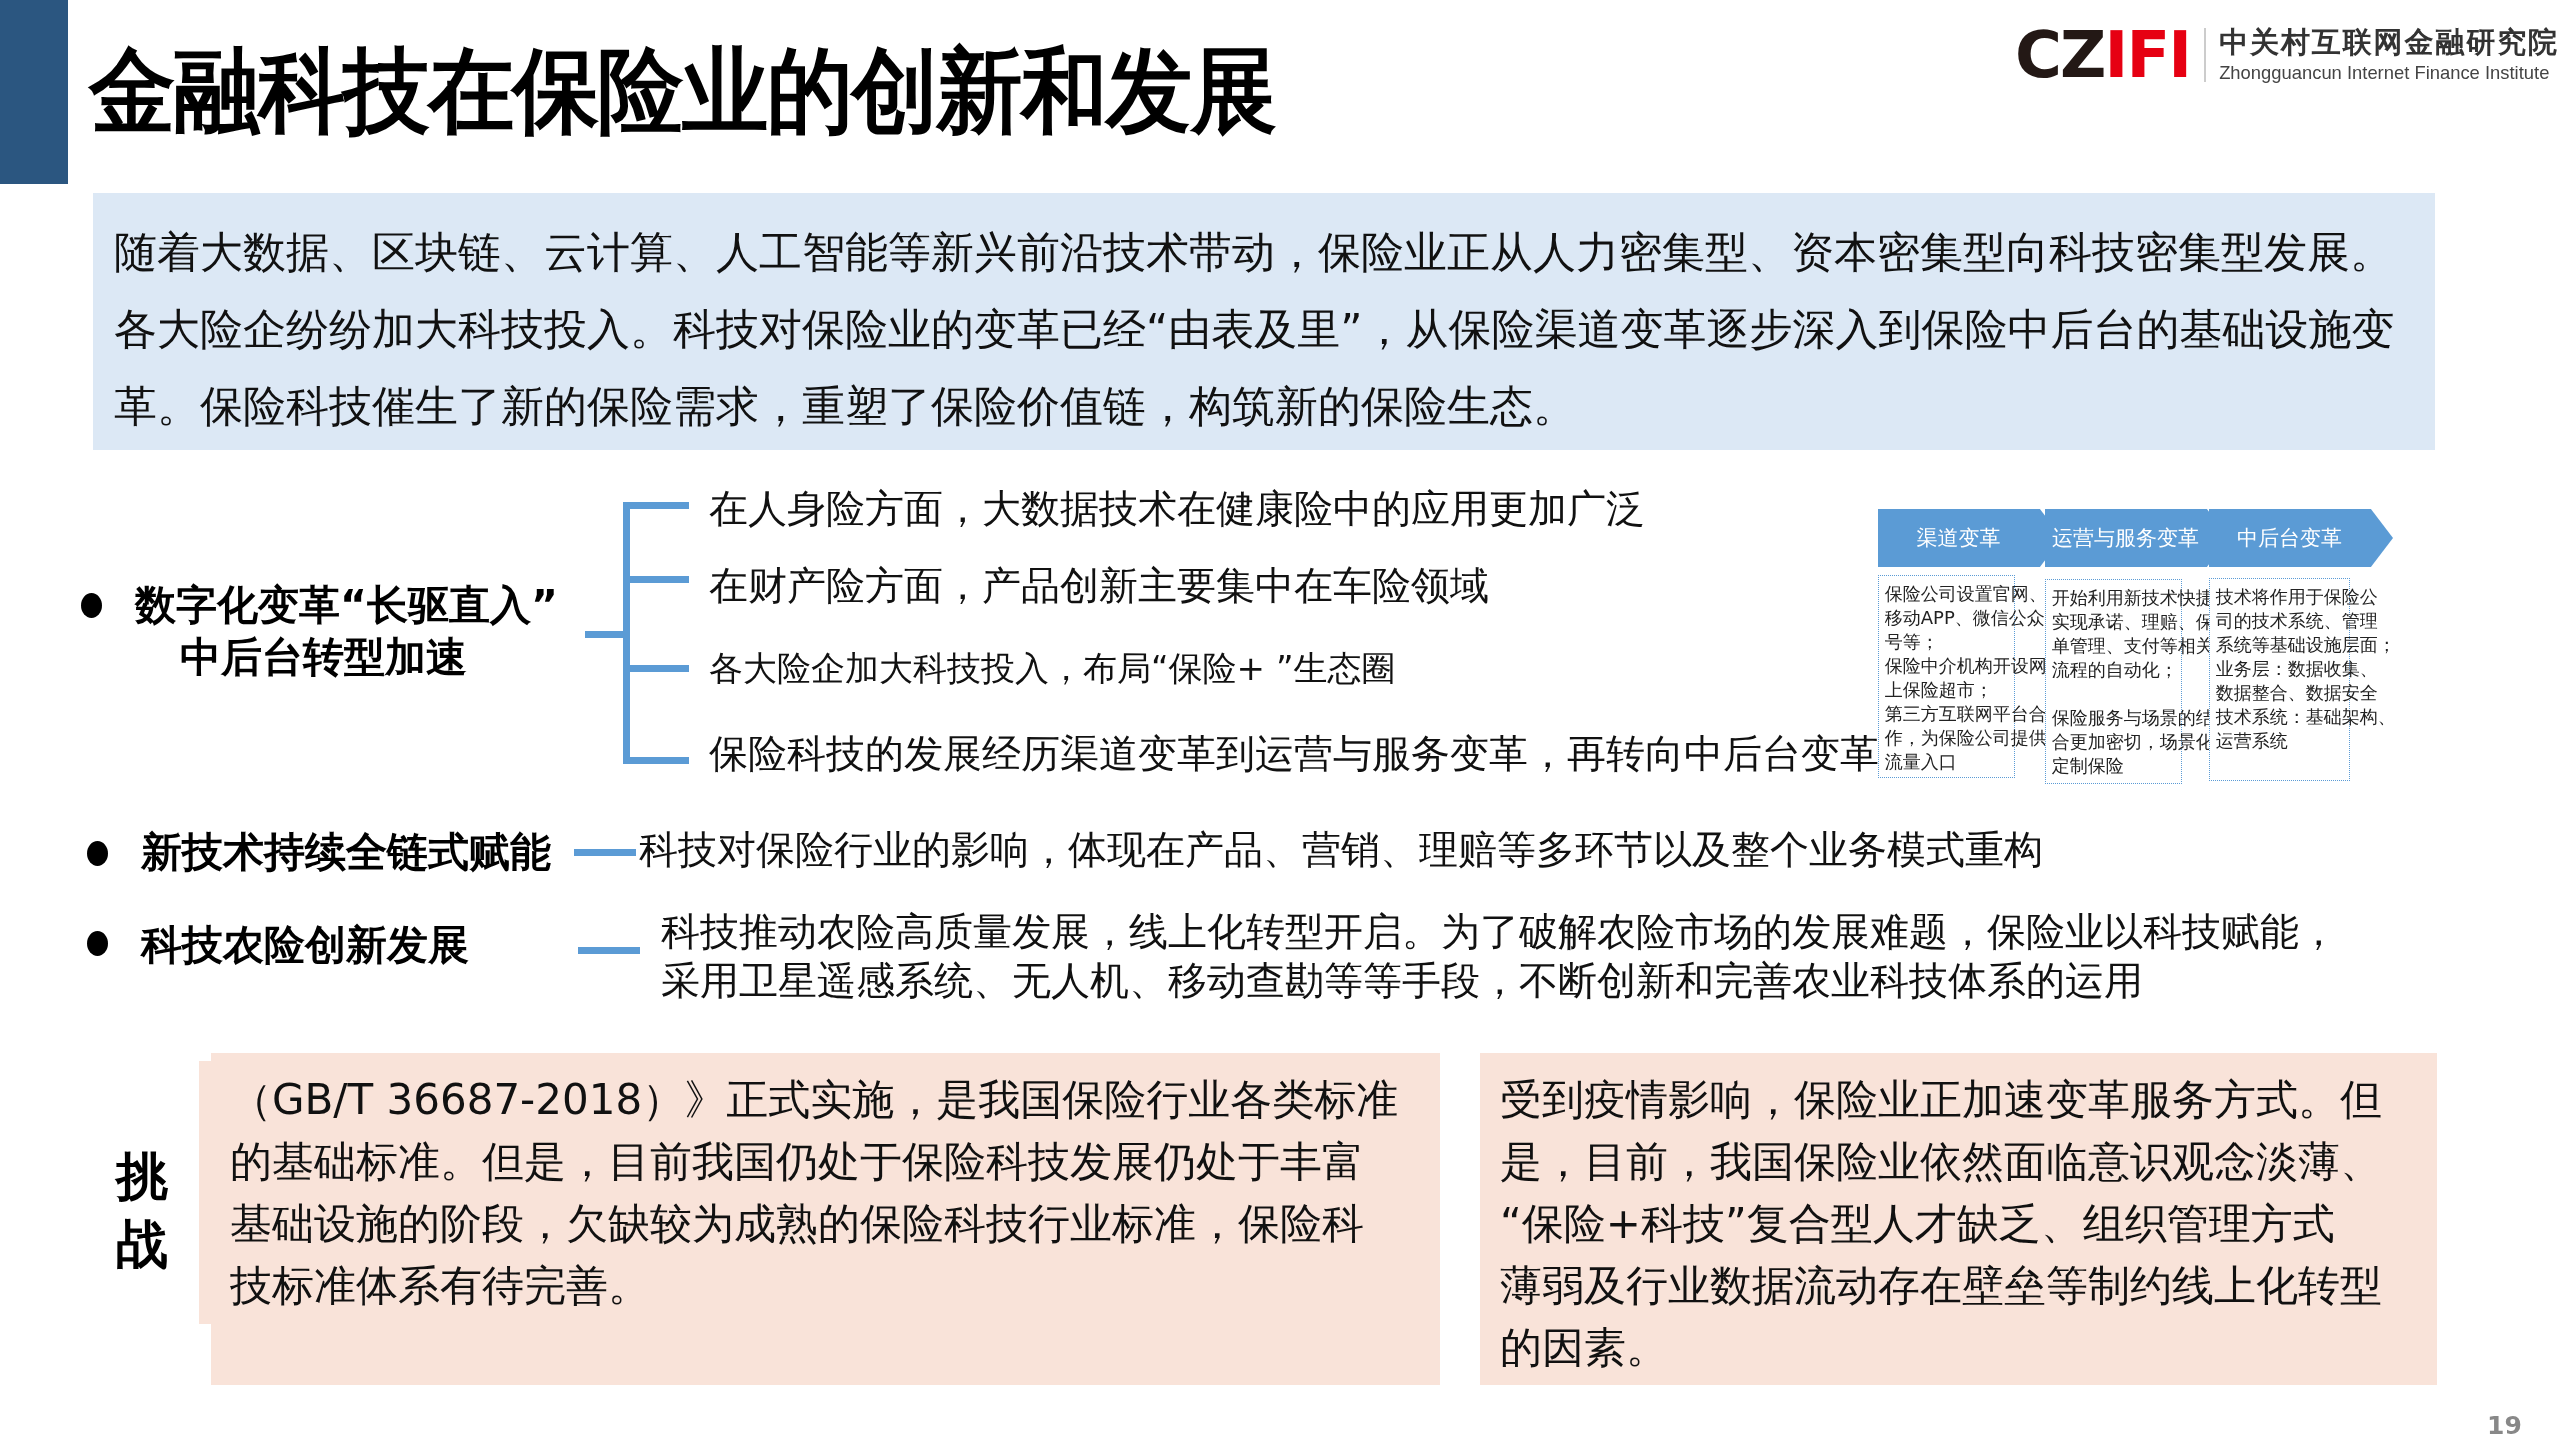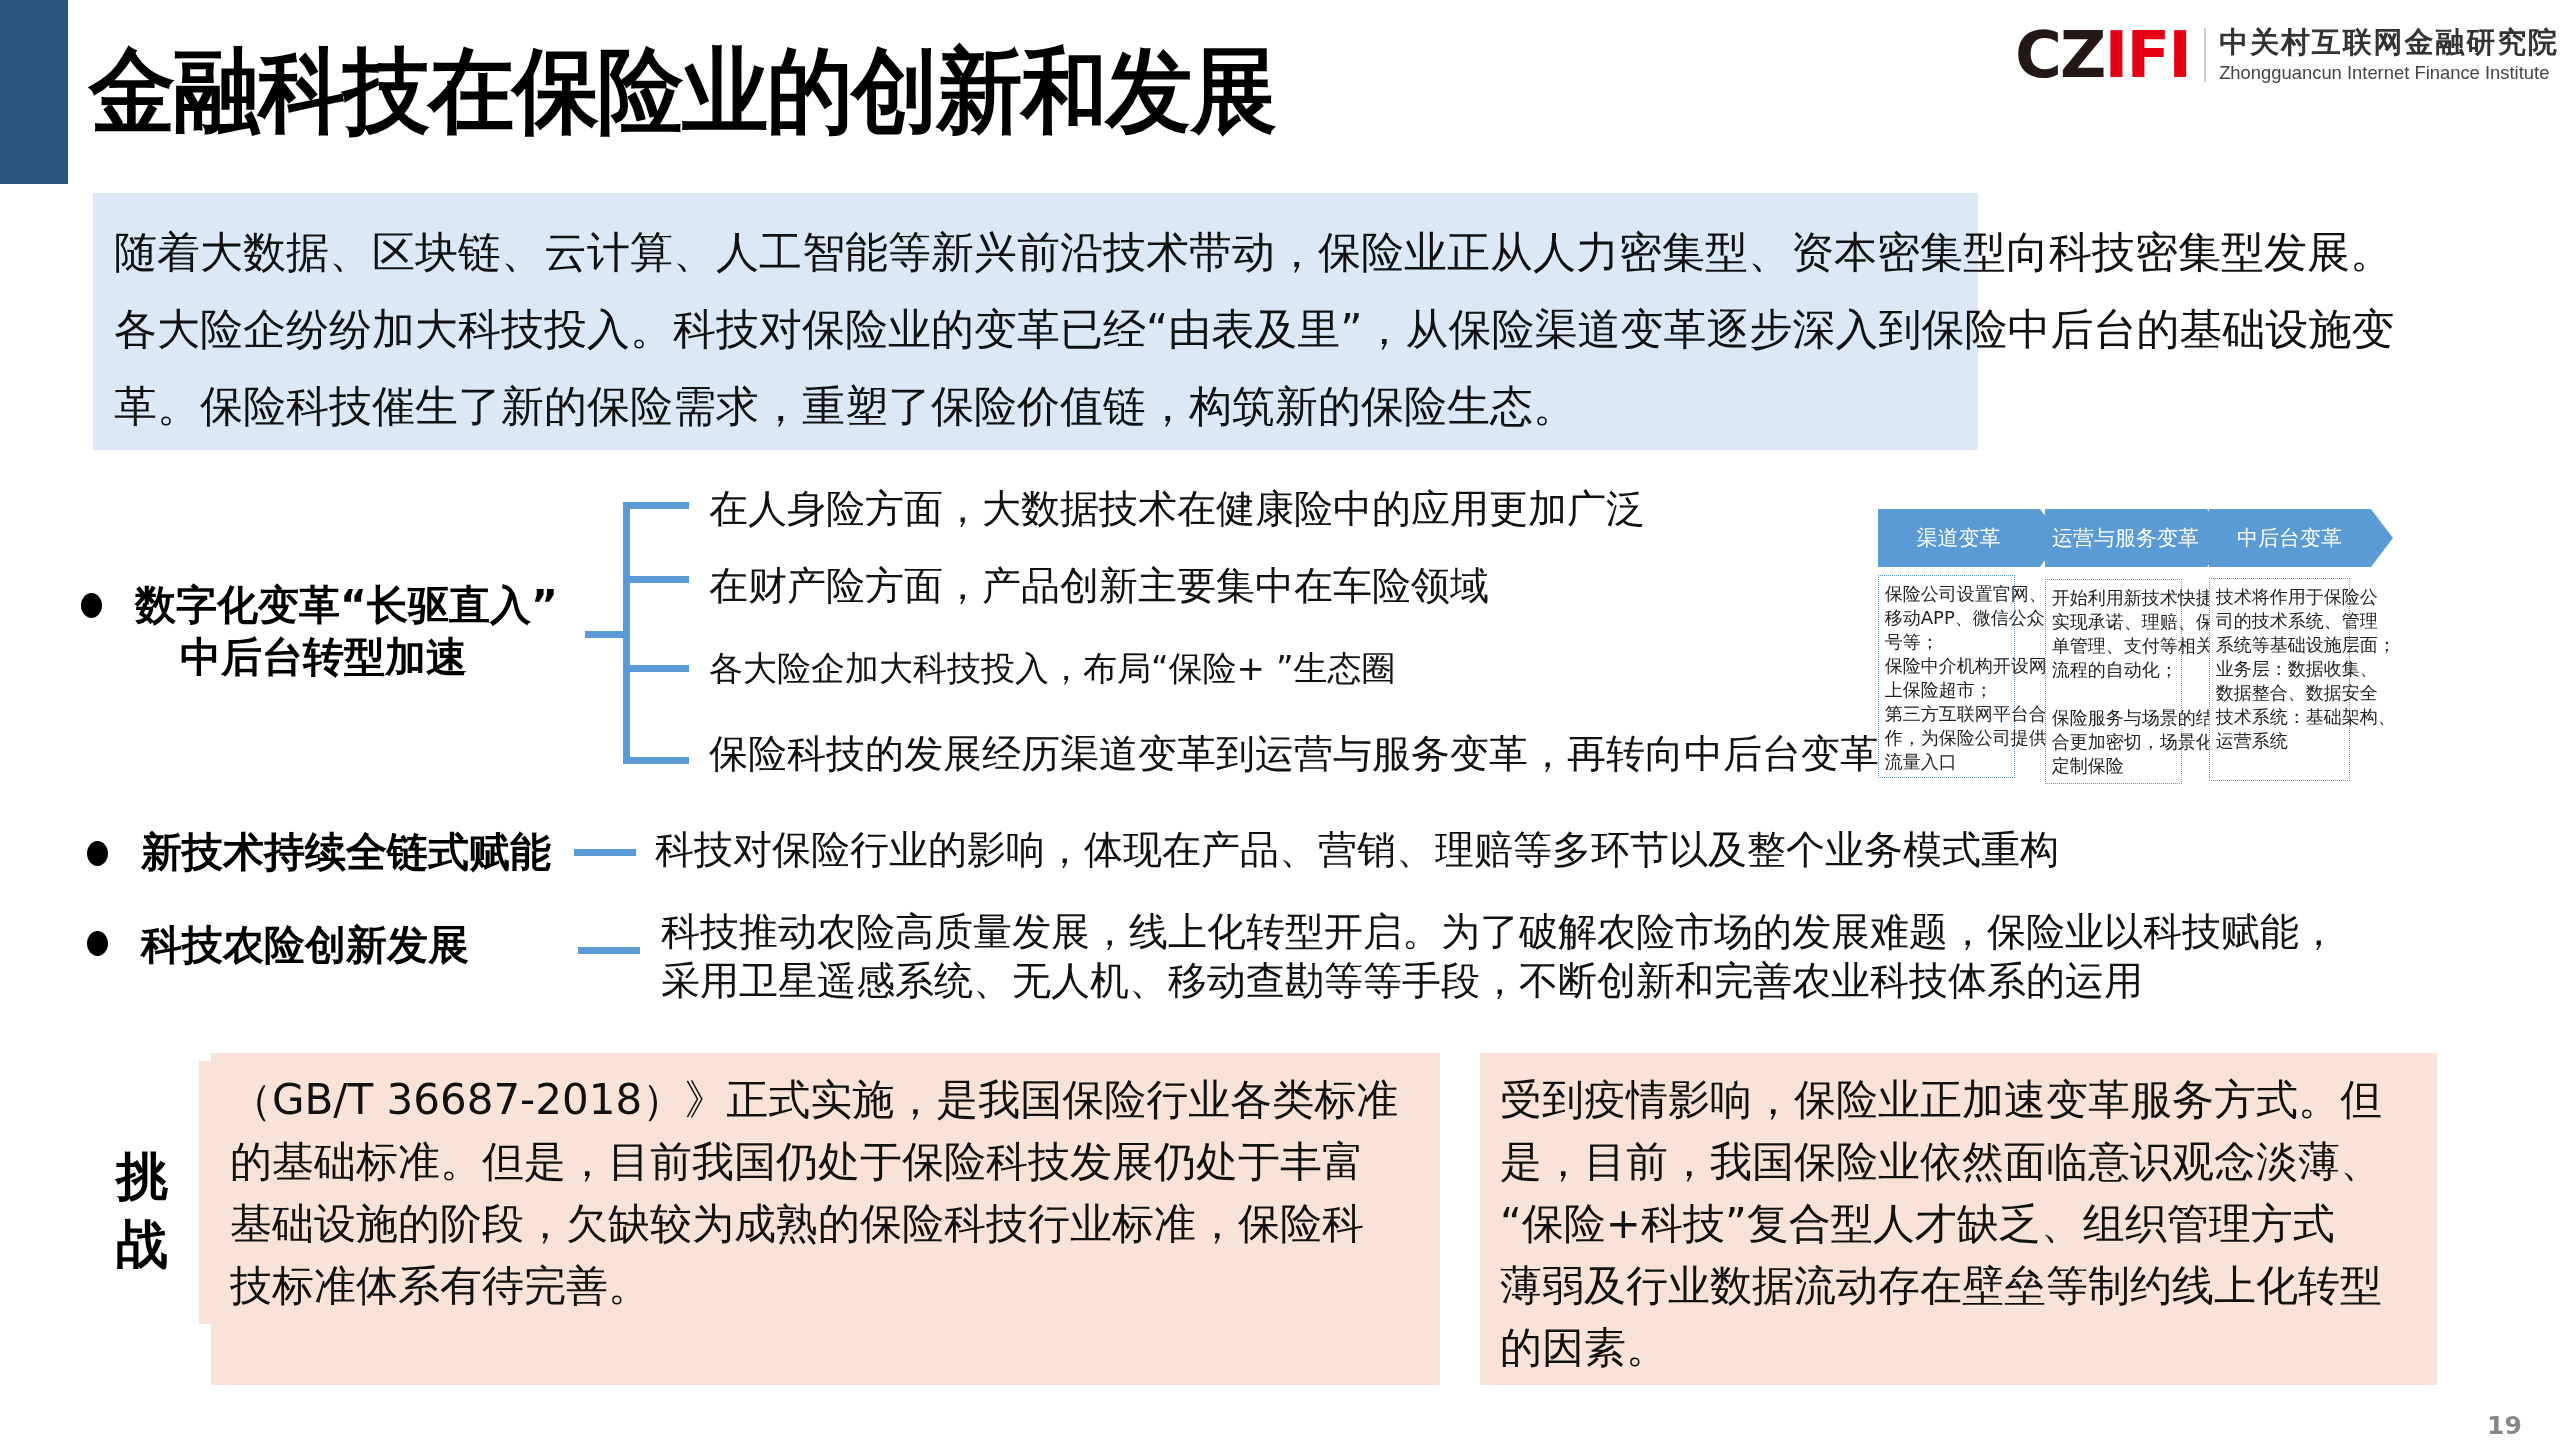--- a/index.html
+++ b/index.html
@@ -14,21 +14,21 @@
   .logo-mark { display: flex; align-items: center; height: 58px; }
   .logo-letter { font-family: "DejaVu Sans", sans-serif; font-weight: bold; font-size: 64px; line-height: 58px; letter-spacing: -1.9px; }
   .logo-dark { color: #231815; }
   .logo-red { color: #e60012; }
   .logo-sep { width: 1.9px; height: 54px; background: #ccc; margin: 0 13.5px 0 13.5px; }
   .logo-text { display: flex; flex-direction: column; }
   .logo-cn { font-size: 29px; font-weight: bold; color: #333; letter-spacing: 1.9px; line-height: 35px; }
   .logo-en { font-family: "Liberation Sans", sans-serif; font-size: 18.4px; color: #444; line-height: 25px; }
 
   
-  .intro-box { position: absolute; left: 93px; top: 193px; width: 1885px; height: 257px; background: #dce8f5; padding: 21px 19.3px 0 21px; }
+  .intro-box { position: absolute; left: 93px; top: 193px; width: 2342px; height: 257px; background: #dce8f5; padding: 21px 19.3px 0 21px; }
   .intro-line { font-size: 43px; line-height: 77px; white-space: nowrap; color: #111; }
 
   
   .bullet { position: absolute; font-size: 41px; font-weight: bold; color: #000; white-space: nowrap; line-height: 54px; }
   .dot { position: absolute; width: 21px; height: 25px; border-radius: 50%; background: #000; }
   .blue-line { position: absolute; background: #5b9bd5; }
 
   .branch-text { position: absolute; font-size: 39px; white-space: nowrap; color: #111; line-height: 48px; }
 
   
@@ -114,21 +114,21 @@
   <div>系统等基础设施层面；</div>
   <div>业务层：数据收集、</div>
   <div>数据整合、数据安全</div>
   <div>技术系统：基础架构、</div>
   <div>运营系统</div>
 </div>
 
 <div class="dot" style="left:87px; top:841px;"></div>
 <div class="bullet" style="left:141px; top:825px;">新技术持续全链式赋能</div>
 <div class="blue-line" style="left:574px; top:849px; width:62px; height:6.8px;"></div>
-<div class="branch-text" style="left:655px; top:826px;font-family:Liberation Serif, serif;">科技对保险行业的影响，体现在产品、营销、理赔等多环节以及整个业务模式重构</div>
+<div class="branch-text" style="left:639px; top:826px;font-family:Liberation Serif, serif;">科技对保险行业的影响，体现在产品、营销、理赔等多环节以及整个业务模式重构</div>
 
 <div class="dot" style="left:87px; top:931px;"></div>
 <div class="bullet" style="left:141px; top:918px;">科技农险创新发展</div>
 <div class="blue-line" style="left:578px; top:947px; width:62px; height:6.8px;"></div>
 <div class="branch-text" style="left:661px; top:908px;">科技推动农险高质量发展，线上化转型开启。为了破解农险市场的发展难题，保险业以科技赋能，</div>
 <div class="branch-text" style="left:661px; top:957px;">采用卫星遥感系统、无人机、移动查勘等等手段，不断创新和完善农业科技体系的运用</div>
 
 <div class="challenge-label">
   <div>挑</div>
   <div>战</div>

